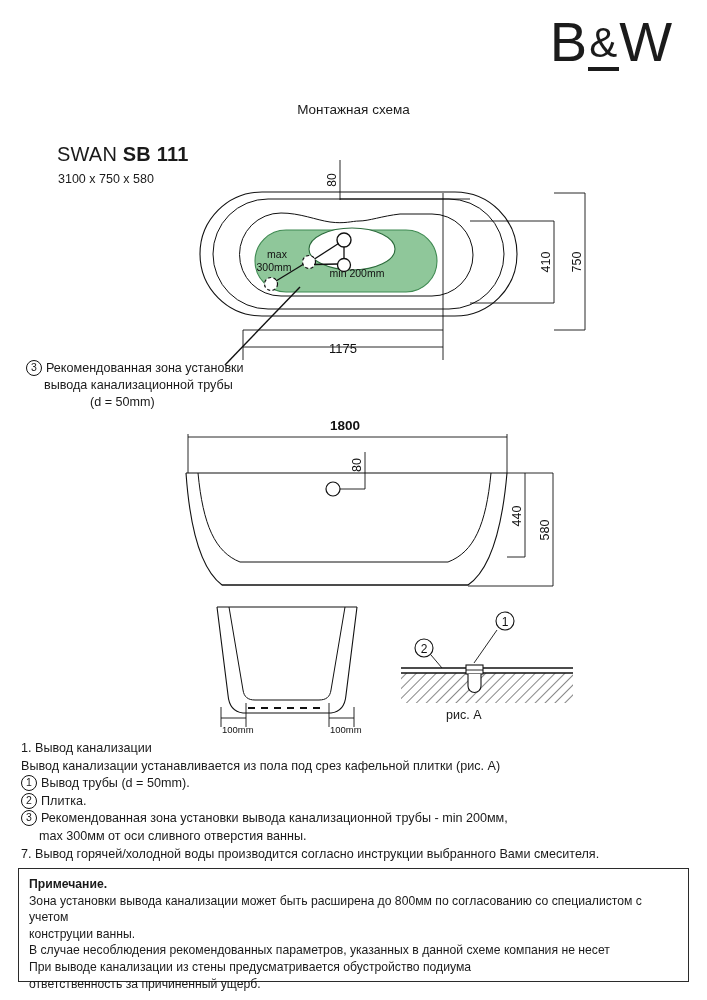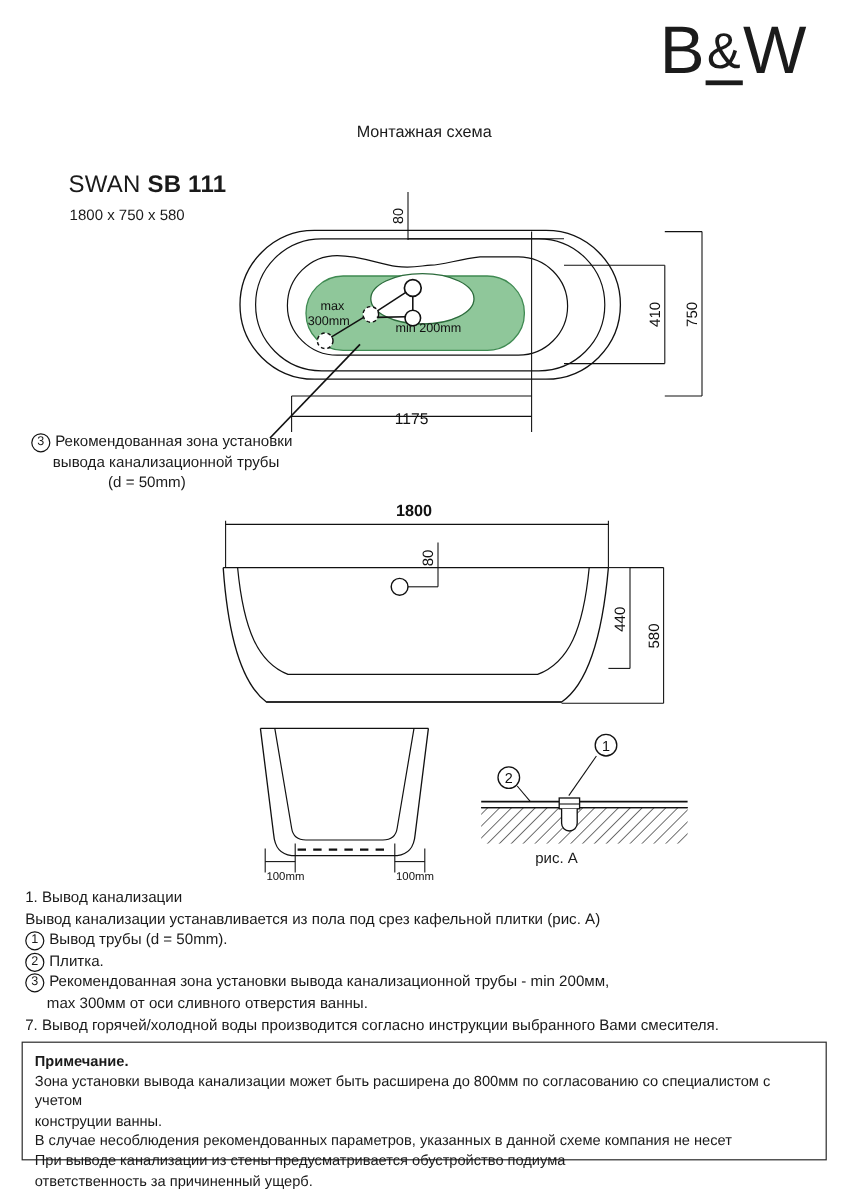--- a/index.html
+++ b/index.html
@@ -120,39 +120,39 @@
   }
   #notes-list .row { white-space: nowrap; }
   #notes-list .indent { padding-left: 18px; }
 
   
   #remark-box {
     position: absolute;
     left: 18px;
     top: 868px;
     width: 671px;
-    height: 99px;
+    height: 114px;
     border: 1px solid #2b2b2b;
     box-sizing: border-box;
     padding: 7px 10px 0 10px;
     font-size: 12.2px;
     line-height: 16.6px;
   }
   #remark-box .rtitle { font-weight: 700; }
 </style>
 </head>
 <body>
 
 <div class="page">
 
   <div id="brand-logo"><span>B</span><span class="amp">&amp;</span><span>W</span></div>
 
   <div id="sheet-title">Монтажная схема</div>
   <div id="model-name"><span>SWAN <b>SB 111</b></span></div>
-  <div id="model-dims">1800 x 750 x 580</div>
+  <div id="model-dims">3100 x 750 x 580</div>
 
   <svg class="draw" viewBox="0 0 707 1000" xmlns="http://www.w3.org/2000/svg">
     <g fill="none" stroke="#111" stroke-width="1">
 
       <path d="M 262 192 L 455 192 A 62 62 0 0 1 455 316 L 262 316 A 62 62 0 0 1 262 192 Z" transform="translate(0,0)" stroke="#111" stroke-width="1.1"></path>
 
       <path d="M 268 199 L 449 199 A 55 55 0 0 1 449 309 L 268 309 A 55 55 0 0 1 268 199 Z" stroke="#111" stroke-width="1"></path>
 
       <path d="M 281 213 C 300 213 316 220 330 222 C 345 224 352 221 359 221
                C 369 221 382 216 400 214 L 432 214 A 41 41 0 0 1 432 296 L 281 296

